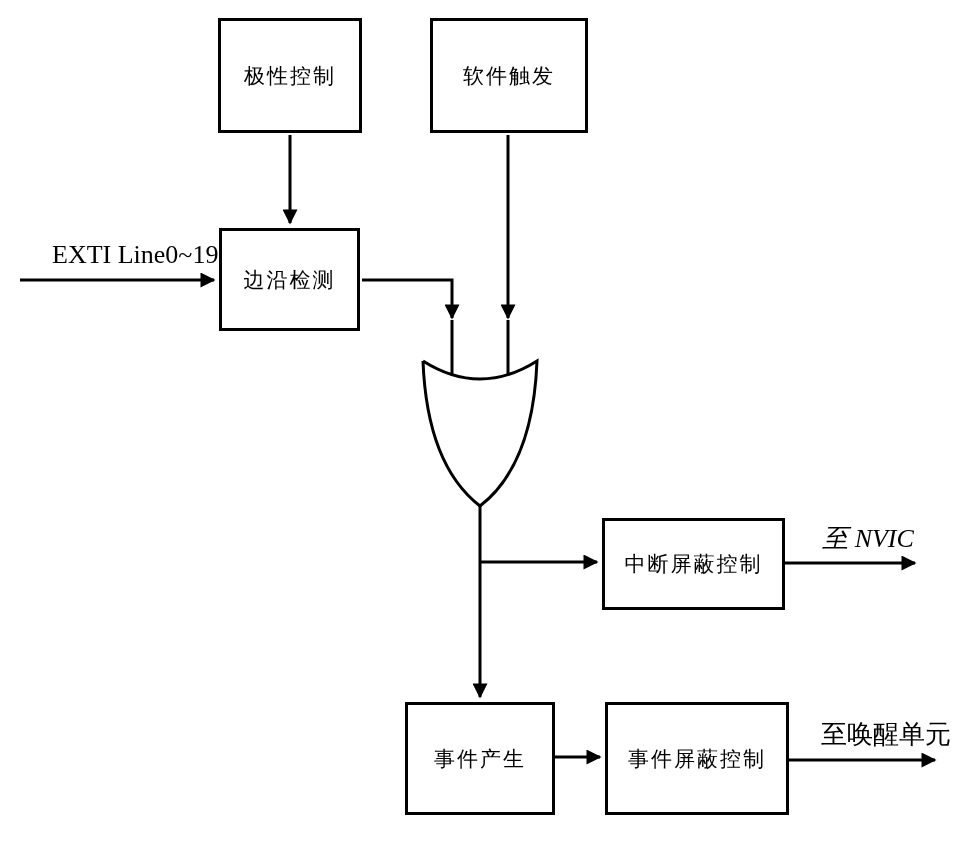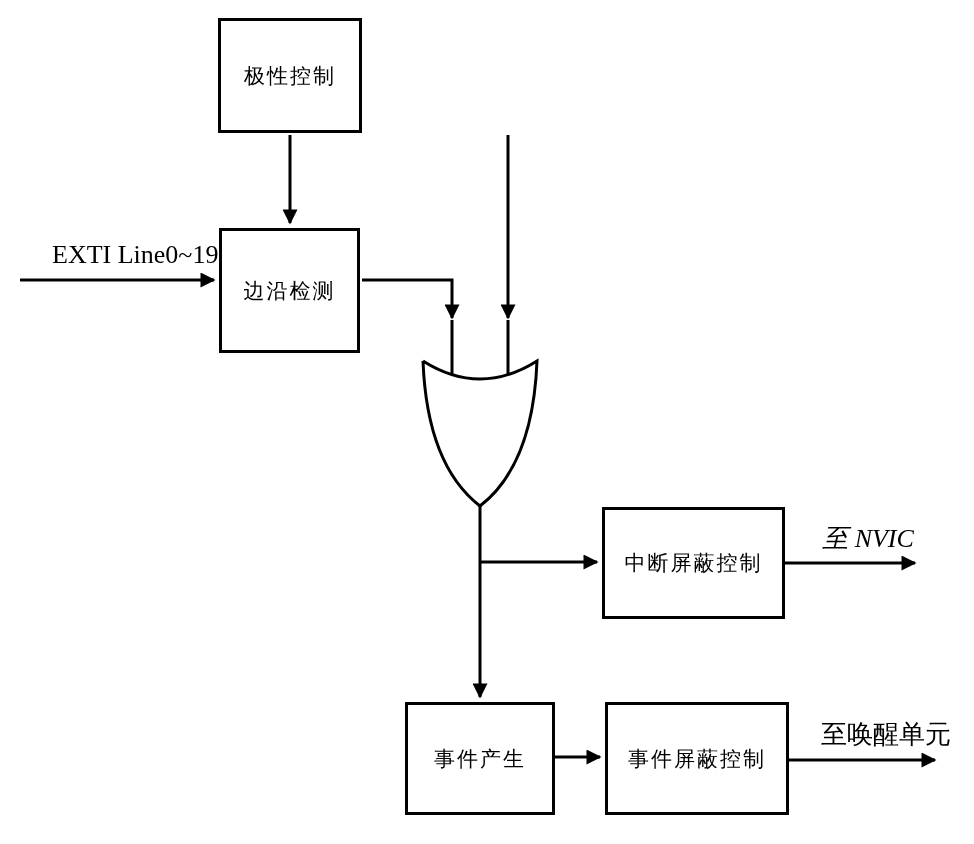--- a/index.html
+++ b/index.html
@@ -28,22 +28,22 @@
   }
   .edge-label{
     position:absolute;
     font-size:26px;color:#000000;
     white-space:nowrap;
     text-align:center;
   }
   
   #n-polarity   {left:218px;top:18px; width:144px;height:115px;}
   #n-software   {left:430px;top:18px; width:158px;height:115px;}
-  #n-edge       {left:219px;top:228px;width:141px;height:125px;}
-  #n-intmask    {left:602px;top:507px;width:183px;height:112px;}
+  #n-edge       {left:219px;top:228px;width:141px;height:103px;}
+  #n-intmask    {left:602px;top:518px;width:183px;height:92px;}
   #n-eventgen   {left:405px;top:702px;width:150px;height:113px;}
   #n-eventmask  {left:605px;top:702px;width:184px;height:113px;}
   
   #l-input  {left:52px; top:240px;width:156px;}
   #l-nvic   {left:808px;top:521px;width:120px;font-style:italic;}
   #l-wakeup {left:816px;top:717px;width:140px;}
 </style>
 </head>
 <body>
 
@@ -77,20 +77,23 @@
 
       <path d="M555,757 H600" marker-end="url(#arrow)"></path>
 
       <path d="M789,760 H935" marker-end="url(#arrow)"></path>
     </g>
   </svg>
 
   <div class="node" id="n-polarity">
     <span>极性控制</span>
   </div>
+  <div class="node" id="n-software">
+    <span>软件触发</span>
+  </div>
   <div class="node" id="n-edge">
     <span>边沿检测</span>
   </div>
   <div class="node" id="n-intmask">
     <span>中断屏蔽控制</span>
   </div>
   <div class="node" id="n-eventgen">
     <span>事件产生</span>
   </div>
   <div class="node" id="n-eventmask">

